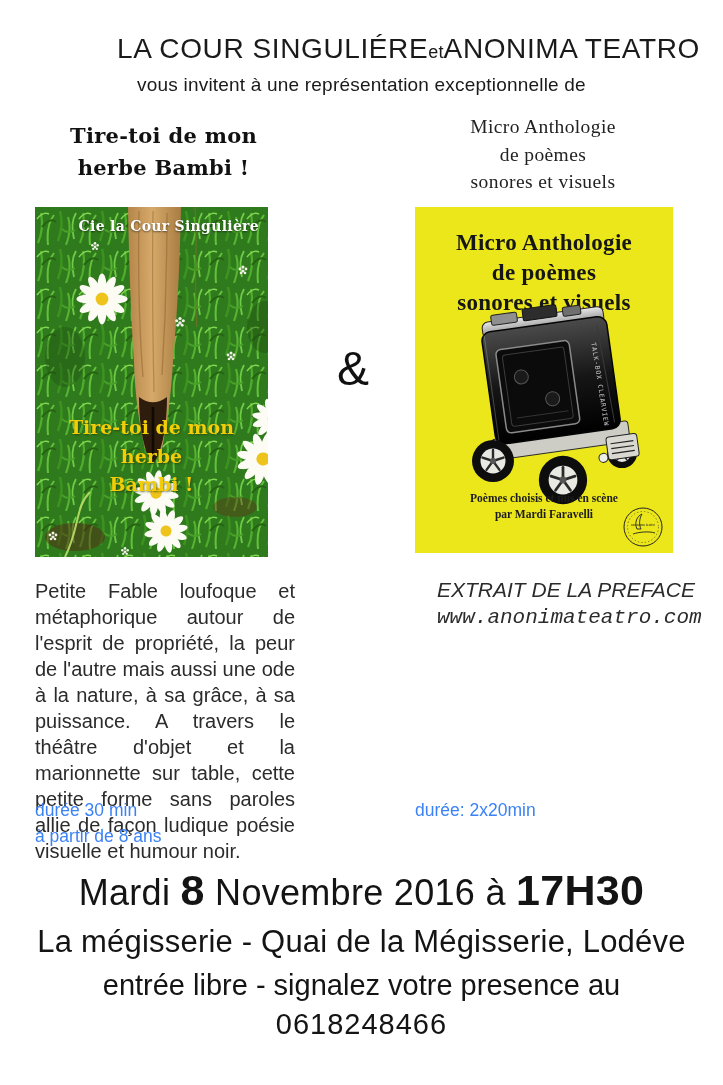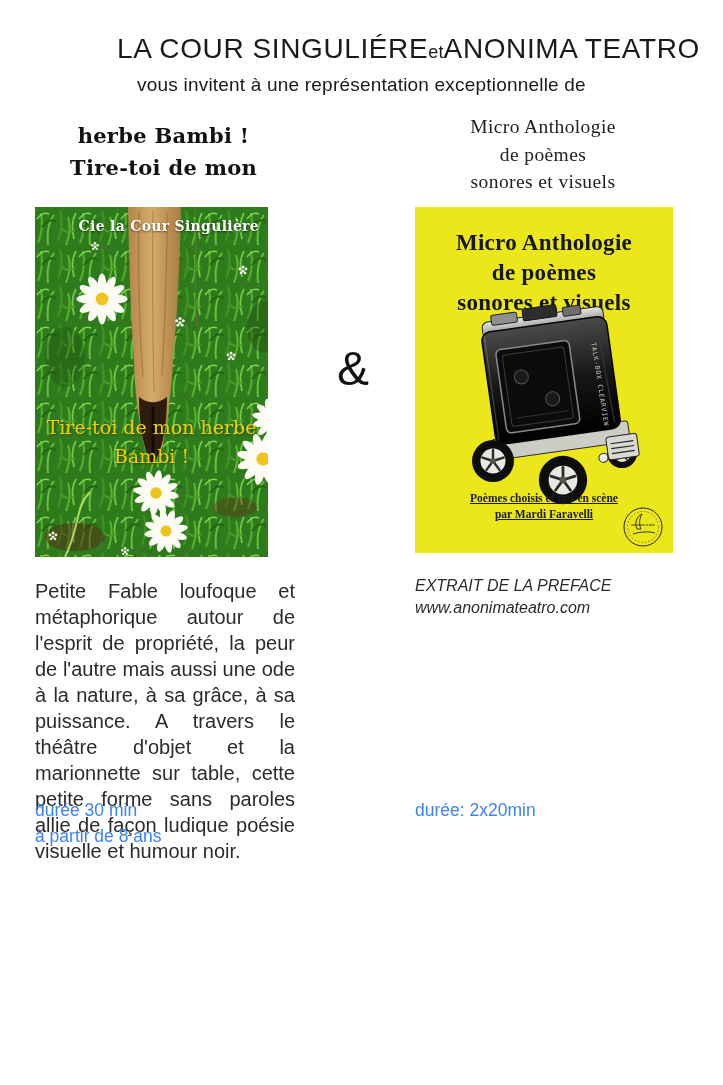--- a/index.html
+++ b/index.html
@@ -17,38 +17,38 @@
     font-family:"DejaVu Serif",serif;font-weight:bold;font-size:21px;line-height:1.5;letter-spacing:.3px;color:#111;}
   .heading-right{position:absolute;left:408px;top:113px;width:270px;text-align:center;
     font-family:"Liberation Serif",serif;font-size:19.5px;line-height:1.42;letter-spacing:.4px;color:#222;}
 
   
   .poster-left{position:absolute;left:35px;top:207px;width:233px;height:350px;overflow:hidden;}
   .poster-left svg{display:block;}
   .pl-credit{position:absolute;top:11px;right:9px;font-family:"DejaVu Serif",serif;font-weight:bold;
     font-size:14px;color:#ffffff;letter-spacing:.3px;text-shadow:0 1px 2px rgba(0,0,0,.55);}
   .pl-title{position:absolute;top:206px;left:0;width:100%;text-align:center;font-family:"DejaVu Serif",serif;
-    font-weight:normal;font-size:19px;line-height:1.5;color:#f2cd08;text-shadow:1px 1px 2px rgba(35,55,10,.65);}
+    font-weight:bold;font-size:19px;line-height:1.5;color:#f2cd08;text-shadow:1px 1px 2px rgba(35,55,10,.65);}
 
   .amp{position:absolute;left:318px;top:341px;width:70px;text-align:center;font-size:48px;color:#111;}
 
   .poster-right{position:absolute;left:415px;top:207px;width:258px;height:346px;background:#ece71b;overflow:hidden;}
   .pr-title{position:absolute;top:21px;left:0;width:100%;text-align:center;font-family:"Liberation Serif",serif;
     font-weight:bold;font-size:23px;line-height:1.3;letter-spacing:.3px;color:#161616;}
   .pr-cassette{position:absolute;left:0;top:0;}
   .pr-caption{position:absolute;top:283px;left:0;width:100%;text-align:center;font-family:"Liberation Serif",serif;
-    font-weight:bold;font-size:11.5px;line-height:1.4;color:#1c1c1c;text-decoration:underline;}
+    font-weight:bold;font-size:11.5px;line-height:1.4;color:#1c1c1c;}
 
   
   .desc-left{position:absolute;left:35px;top:578px;width:260px;font-size:20px;line-height:1.3;
     text-align:justify;color:#2b2b2b;}
-  .desc-right{position:absolute;left:415px;top:576px;width:264px;font-size:16px;line-height:1.3;color:#2b2b2b;}
+  .desc-right{position:absolute;left:437px;top:576px;width:264px;font-size:21px;line-height:1.3;color:#2b2b2b;}
   .preface-heading{font-style:italic;margin-bottom:1px;}
   .preface-quote{text-align:justify;}
-  .website{font-style:italic;}
+  .website{font-style:italic;font-family:Liberation Mono, monospace;}
   .meta{position:absolute;font-size:17.5px;line-height:1.5;color:#3b82f6;}
   .meta-left{left:35px;top:797px;}
   .meta-right{left:415px;top:797px;}
 
   
   .footer{position:absolute;left:0;top:866px;width:100%;text-align:center;color:#141414;}
   .footer-date{font-size:36px;letter-spacing:.3px;white-space:nowrap;}
   .footer-date .big{font-weight:bold;font-size:43px;}
   .footer-venue{font-size:31px;margin-top:9px;letter-spacing:.2px;}
   .footer-entry{font-size:29px;margin-top:9px;}
@@ -60,22 +60,22 @@
 <div class="page">
 
   <div class="masthead">
     <span>LA COUR SINGULIÉRE</span>
     <span class="conj">et</span>
     <span>ANONIMA TEATRO</span>
   </div>
   <div class="masthead-sub">vous invitent à une représentation exceptionnelle de</div>
 
   <div class="heading-left">
+    <div>Tire-toi de mon</div>
     <div>herbe Bambi !</div>
-    <div>Tire-toi de mon</div>
   </div>
   <div class="heading-right">
     <div>Micro Anthologie</div>
     <div>de poèmes</div>
     <div>sonores et visuels</div>
   </div>
 
   <div class="poster-left">
     <svg width="257" height="350" viewBox="0 0 257 350">
       <defs>
@@ -246,14 +246,25 @@
   </div>
 
   <div class="desc-right">
     <div class="preface-heading">EXTRAIT DE LA PREFACE</div>
     <div class="website">www.anonimateatro.com</div>
   </div>
   <div class="meta meta-right">
     <div>durée: 2x20min</div>
   </div>
 
+  <div class="footer">
+    <div class="footer-date">
+      <span>Mardi</span>
+      <span class="big">8</span>
+      <span>Novembre 2016 à</span>
+      <span class="big">17H30</span>
+    </div>
+    <div class="footer-venue">La mégisserie - Quai de la Mégisserie, Lodéve</div>
+    <div class="footer-entry">entrée libre - signalez votre presence au</div>
+    <div class="footer-phone">0618248466</div>
+  </div>
 
 </div>
 
 </body></html>

